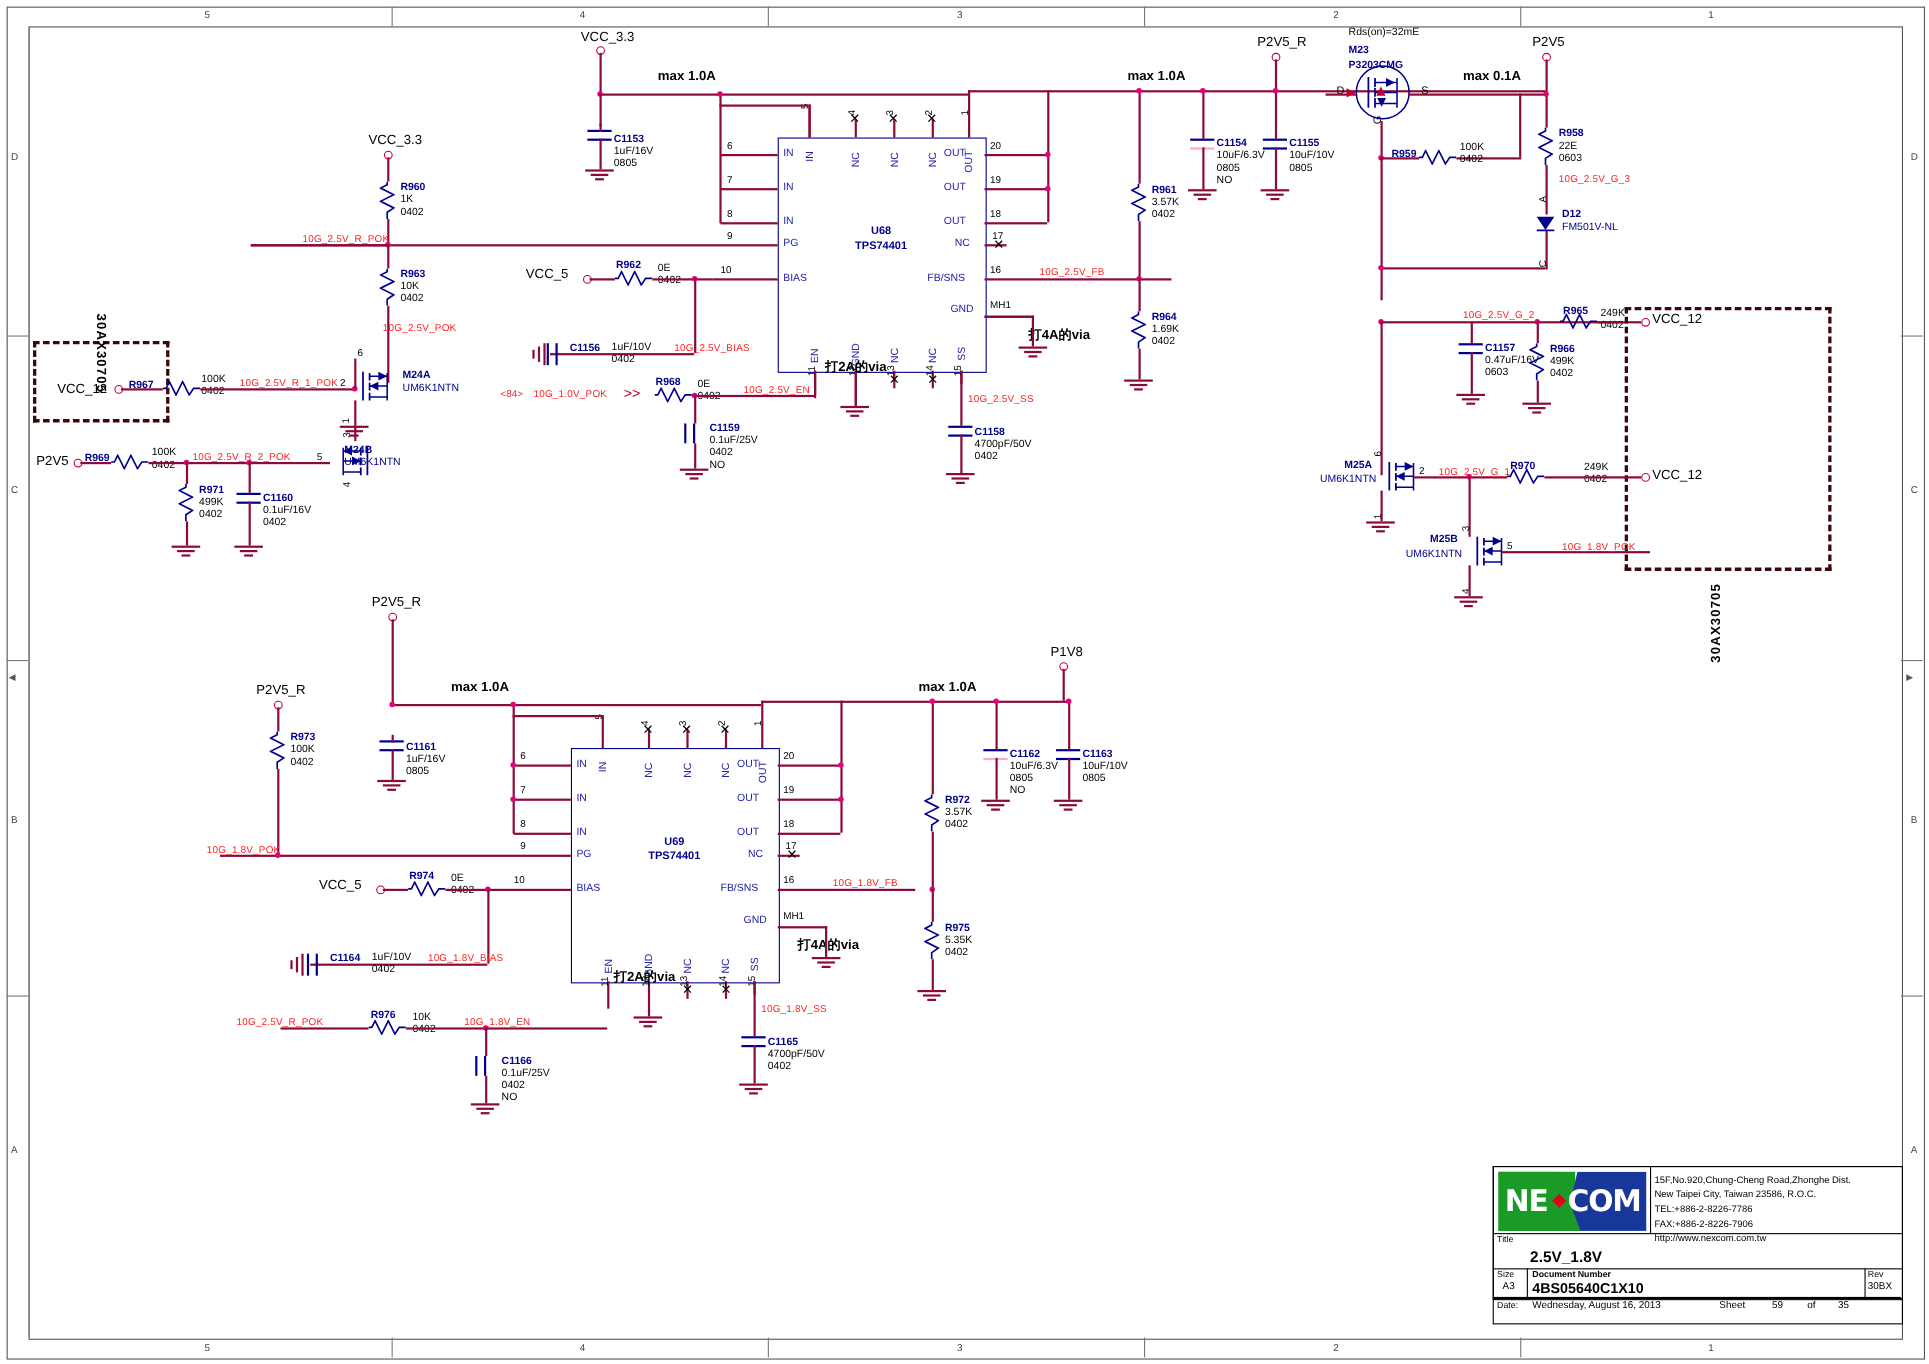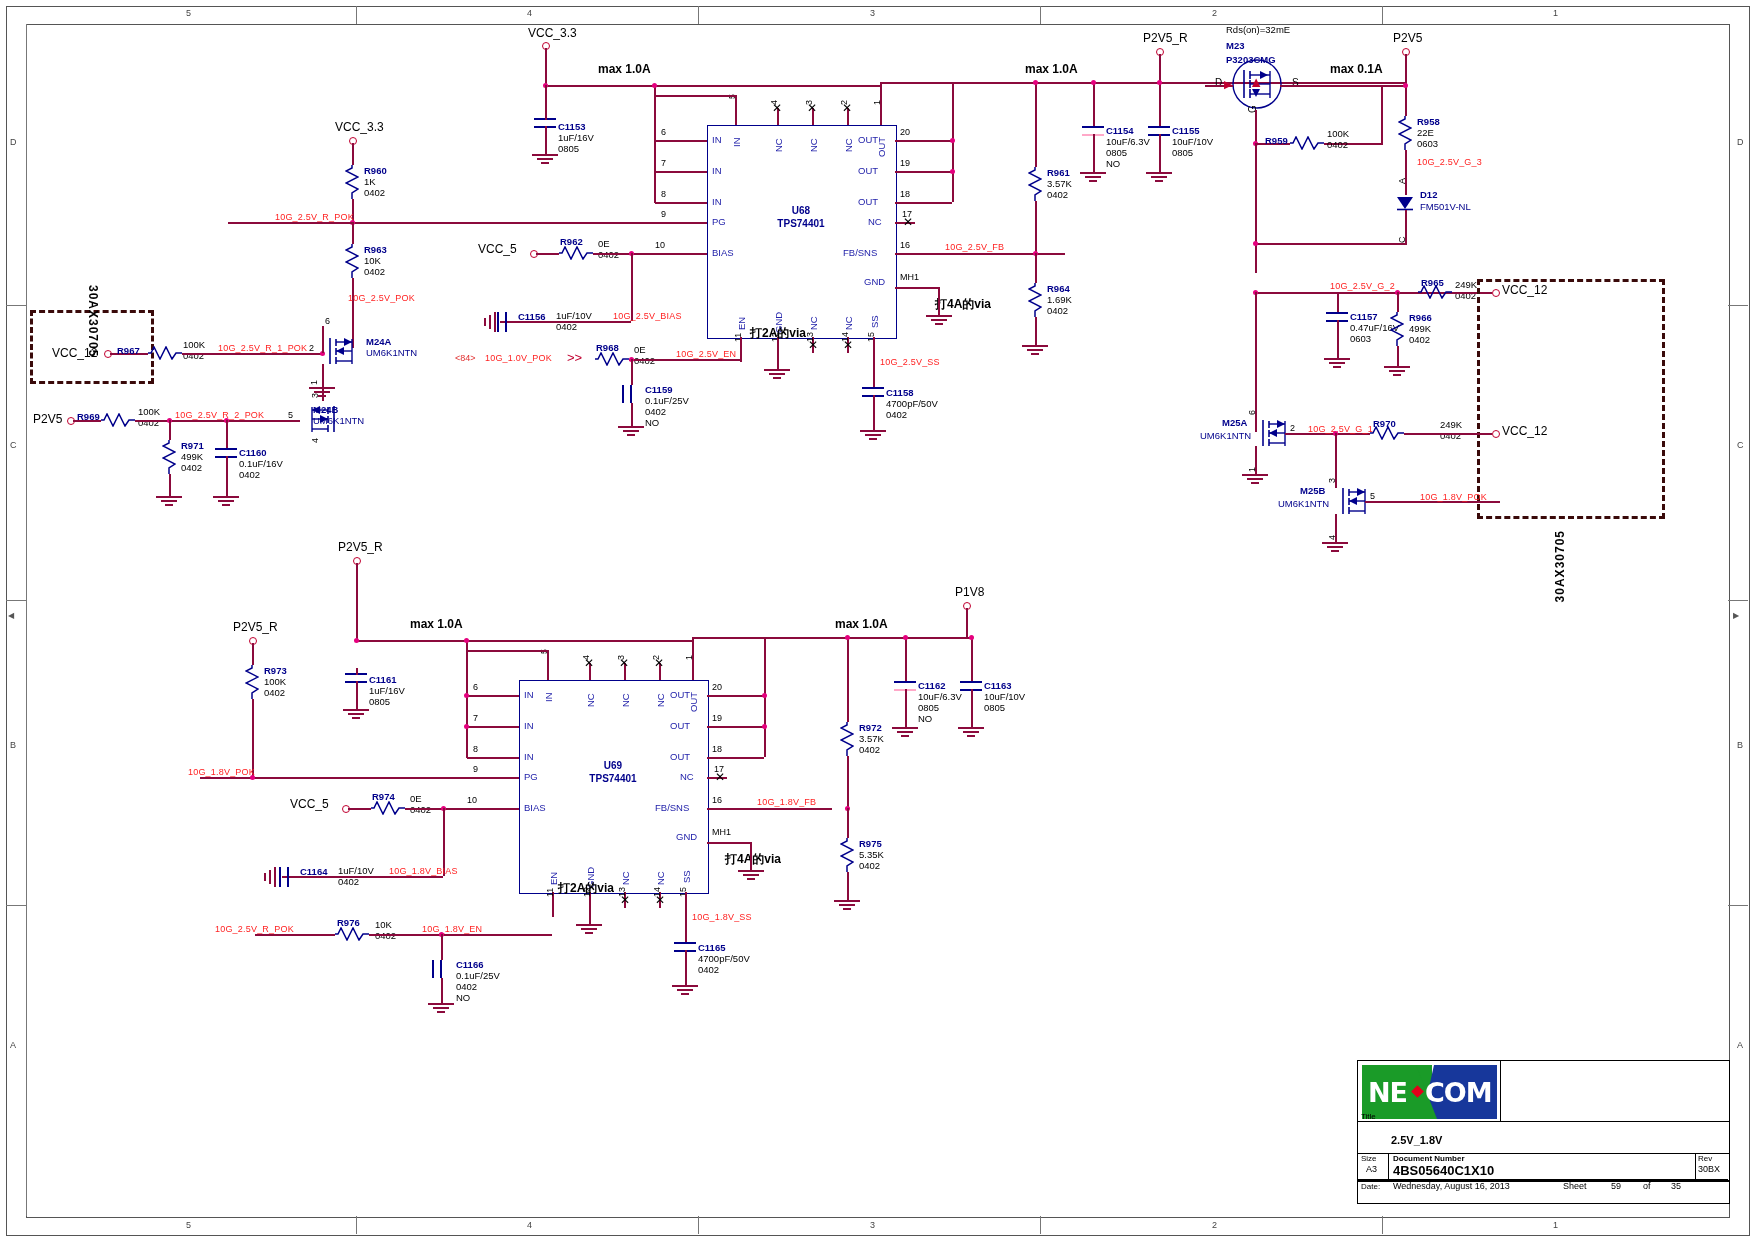--- a/index.html
+++ b/index.html
@@ -60,21 +60,21 @@
   
   .frame{position:absolute;border:1.3px solid #555;}
   .frtick{position:absolute;background:#777;}
   .frlbl{position:absolute;color:#444;font-size:9px;}
 
   
   #titleblock{position:absolute;border:1.3px solid #000;background:#fff;}
   .tbline{position:absolute;background:#000;}
   .tbsm{position:absolute;font-size:8px;color:#000;}
   .tbmd{position:absolute;font-size:9px;color:#000;}
-  .tbbig{position:absolute;font-size:11px;color:#000;font-weight:bold;}
+  .tbbig{position:absolute;font-size:14px;color:#000;font-weight:bold;}
   .tbaddr{position:absolute;font-size:8.6px;color:#000;line-height:1.55;}
 
   
   .logo{position:absolute;overflow:hidden;}
   .logoG{position:absolute;background:#1a9b28;}
   .logoB{position:absolute;background:#17379b;}
   .logoTxt{position:absolute;font-size:27px;font-weight:bold;color:#fff;letter-spacing:-1px;font-family:"DejaVu Sans",sans-serif;}
   .logoDia{position:absolute;width:9px;height:9px;background:#e2001a;transform:rotate(45deg);}
 </style>
 </head>
@@ -961,23 +961,30 @@
   <div id="titleblock" style="left:1357px;top:1060px;width:371px;height:120px;">
 
     <div class="logo" style="left:4px;top:4px;width:135px;height:54px;">
       <div class="logoG" style="left:0;top:0;width:70px;height:54px;"></div>
       <div class="logoB" style="left:60px;top:0;width:75px;height:54px;clip-path:polygon(16% 0,100% 0,100% 100%,0 100%);"></div>
       <div style="position:absolute;left:0;top:0;width:75px;height:54px;background:#1a9b28;clip-path:polygon(0 0,72% 0,100% 100%,0 100%);"></div>
       <div class="logoTxt" style="left:6px;top:12px;color:#fff;">NE</div>
       <div class="logoTxt" style="left:63px;top:12px;color:#fff;">COM</div>
       <div class="logoDia" style="left:51px;top:22px;"></div>
     </div>
+    <div class="tbaddr" style="left:146px;top:5px;">
+      <div>15F,No.920,Chung-Cheng Road,Zhonghe Dist.</div>
+      <div>New Taipei City, Taiwan 23586, R.O.C.</div>
+      <div>TEL:+886-2-8226-7786</div>
+      <div>FAX:+886-2-8226-7906</div>
+      <div>http://www.nexcom.com.tw</div>
+    </div>
     <div class="tbline" style="left:0;top:60px;width:371px;height:1px;"></div>
     <div class="tbline" style="left:142px;top:0px;width:1px;height:60px;"></div>
-    <div class="tbsm" style="left:3px;top:51px;">Title</div>
+    <div class="tbsm" style="left:3px;top:61px;">Title</div>
     <div class="tbbig" style="left:33px;top:73px;">2.5V_1.8V</div>
     <div class="tbline" style="left:0;top:92px;width:371px;height:1px;"></div>
     <div class="tbsm" style="left:3px;top:93px;">Size</div>
     <div class="tbmd" style="left:8px;top:103px;">A3</div>
     <div class="tbline" style="left:30px;top:92px;width:1px;height:28px;"></div>
     <div class="tbsm" style="left:35px;top:93px;font-weight:bold;">Document Number</div>
     <div class="tbbig" style="left:35px;top:102px;font-size:13px;">4BS05640C1X10</div>
     <div class="tbline" style="left:337px;top:92px;width:1px;height:28px;"></div>
     <div class="tbsm" style="left:340px;top:93px;">Rev</div>
     <div class="tbmd" style="left:340px;top:103px;">30BX</div>

